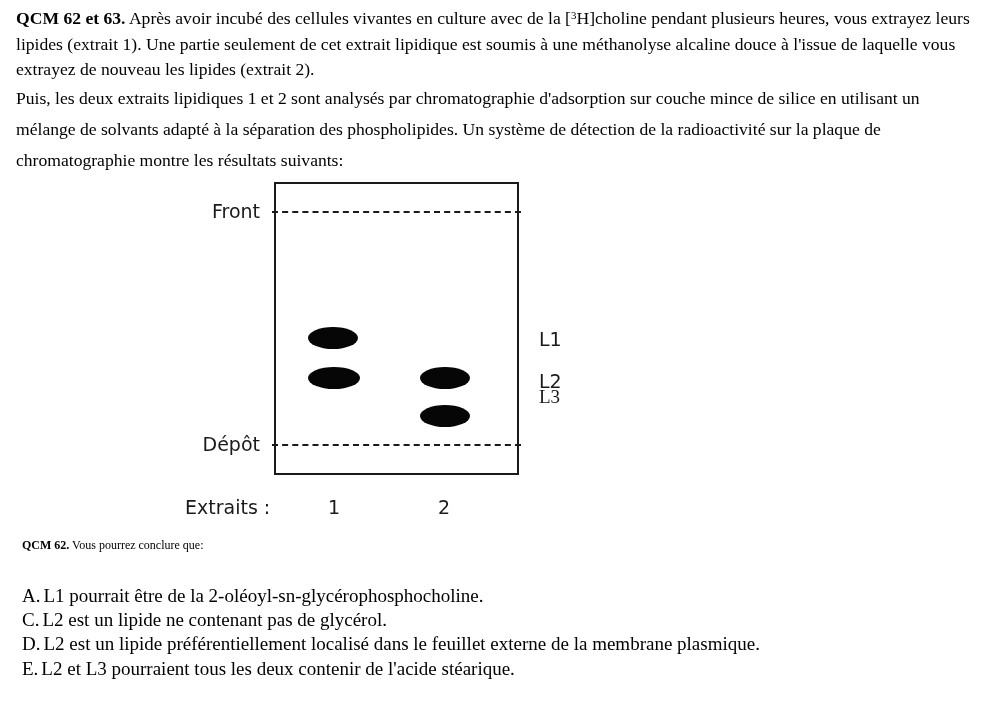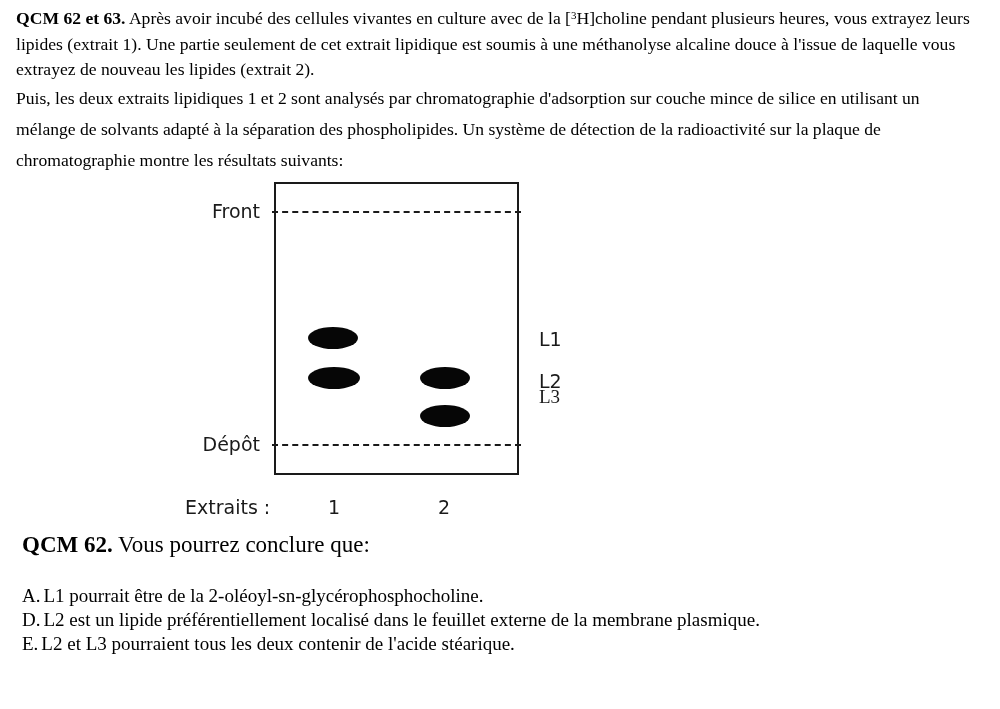--- a/index.html
+++ b/index.html
@@ -133,21 +133,21 @@
     color: #1a1a1a;
   }
   .extraits-num.n1 { left: 322px; }
   .extraits-num.n2 { left: 432px; }
 
   
   .question {
     position: absolute;
     left: 22px;
     top: 533px;
-    font-size: 23px;
+    font-size: 12px;
     line-height: 24px;
     white-space: nowrap;
   }
   .question .q-lead { font-weight: bold; }
 
   .options {
     position: absolute;
     left: 22px;
     top: 584px;
     width: 960px;
@@ -193,15 +193,16 @@
     <div class="extraits-num n1">1</div>
     <div class="extraits-num n2">2</div>
   </div>
 
 </div>
 
 <div class="question"><span class="q-lead">QCM 62.</span><span> Vous pourrez conclure que:</span></div>
 
 <div class="options" id="options-list">
     <div class="option"><span class="opt-letter">A.</span><span>L1 pourrait être de la 2-oléoyl-sn-glycérophosphocholine.</span></div>
+    <div class="option"><span class="opt-letter">C.</span><span>L2 est un lipide ne contenant pas de glycérol.</span></div>
     <div class="option"><span class="opt-letter">D.</span><span>L2 est un lipide préférentiellement localisé dans le feuillet externe de la membrane plasmique.</span></div>
     <div class="option"><span class="opt-letter">E.</span><span>L2 et L3 pourraient tous les deux contenir de l'acide stéarique.</span></div>
   </div>
 
 </body></html>

